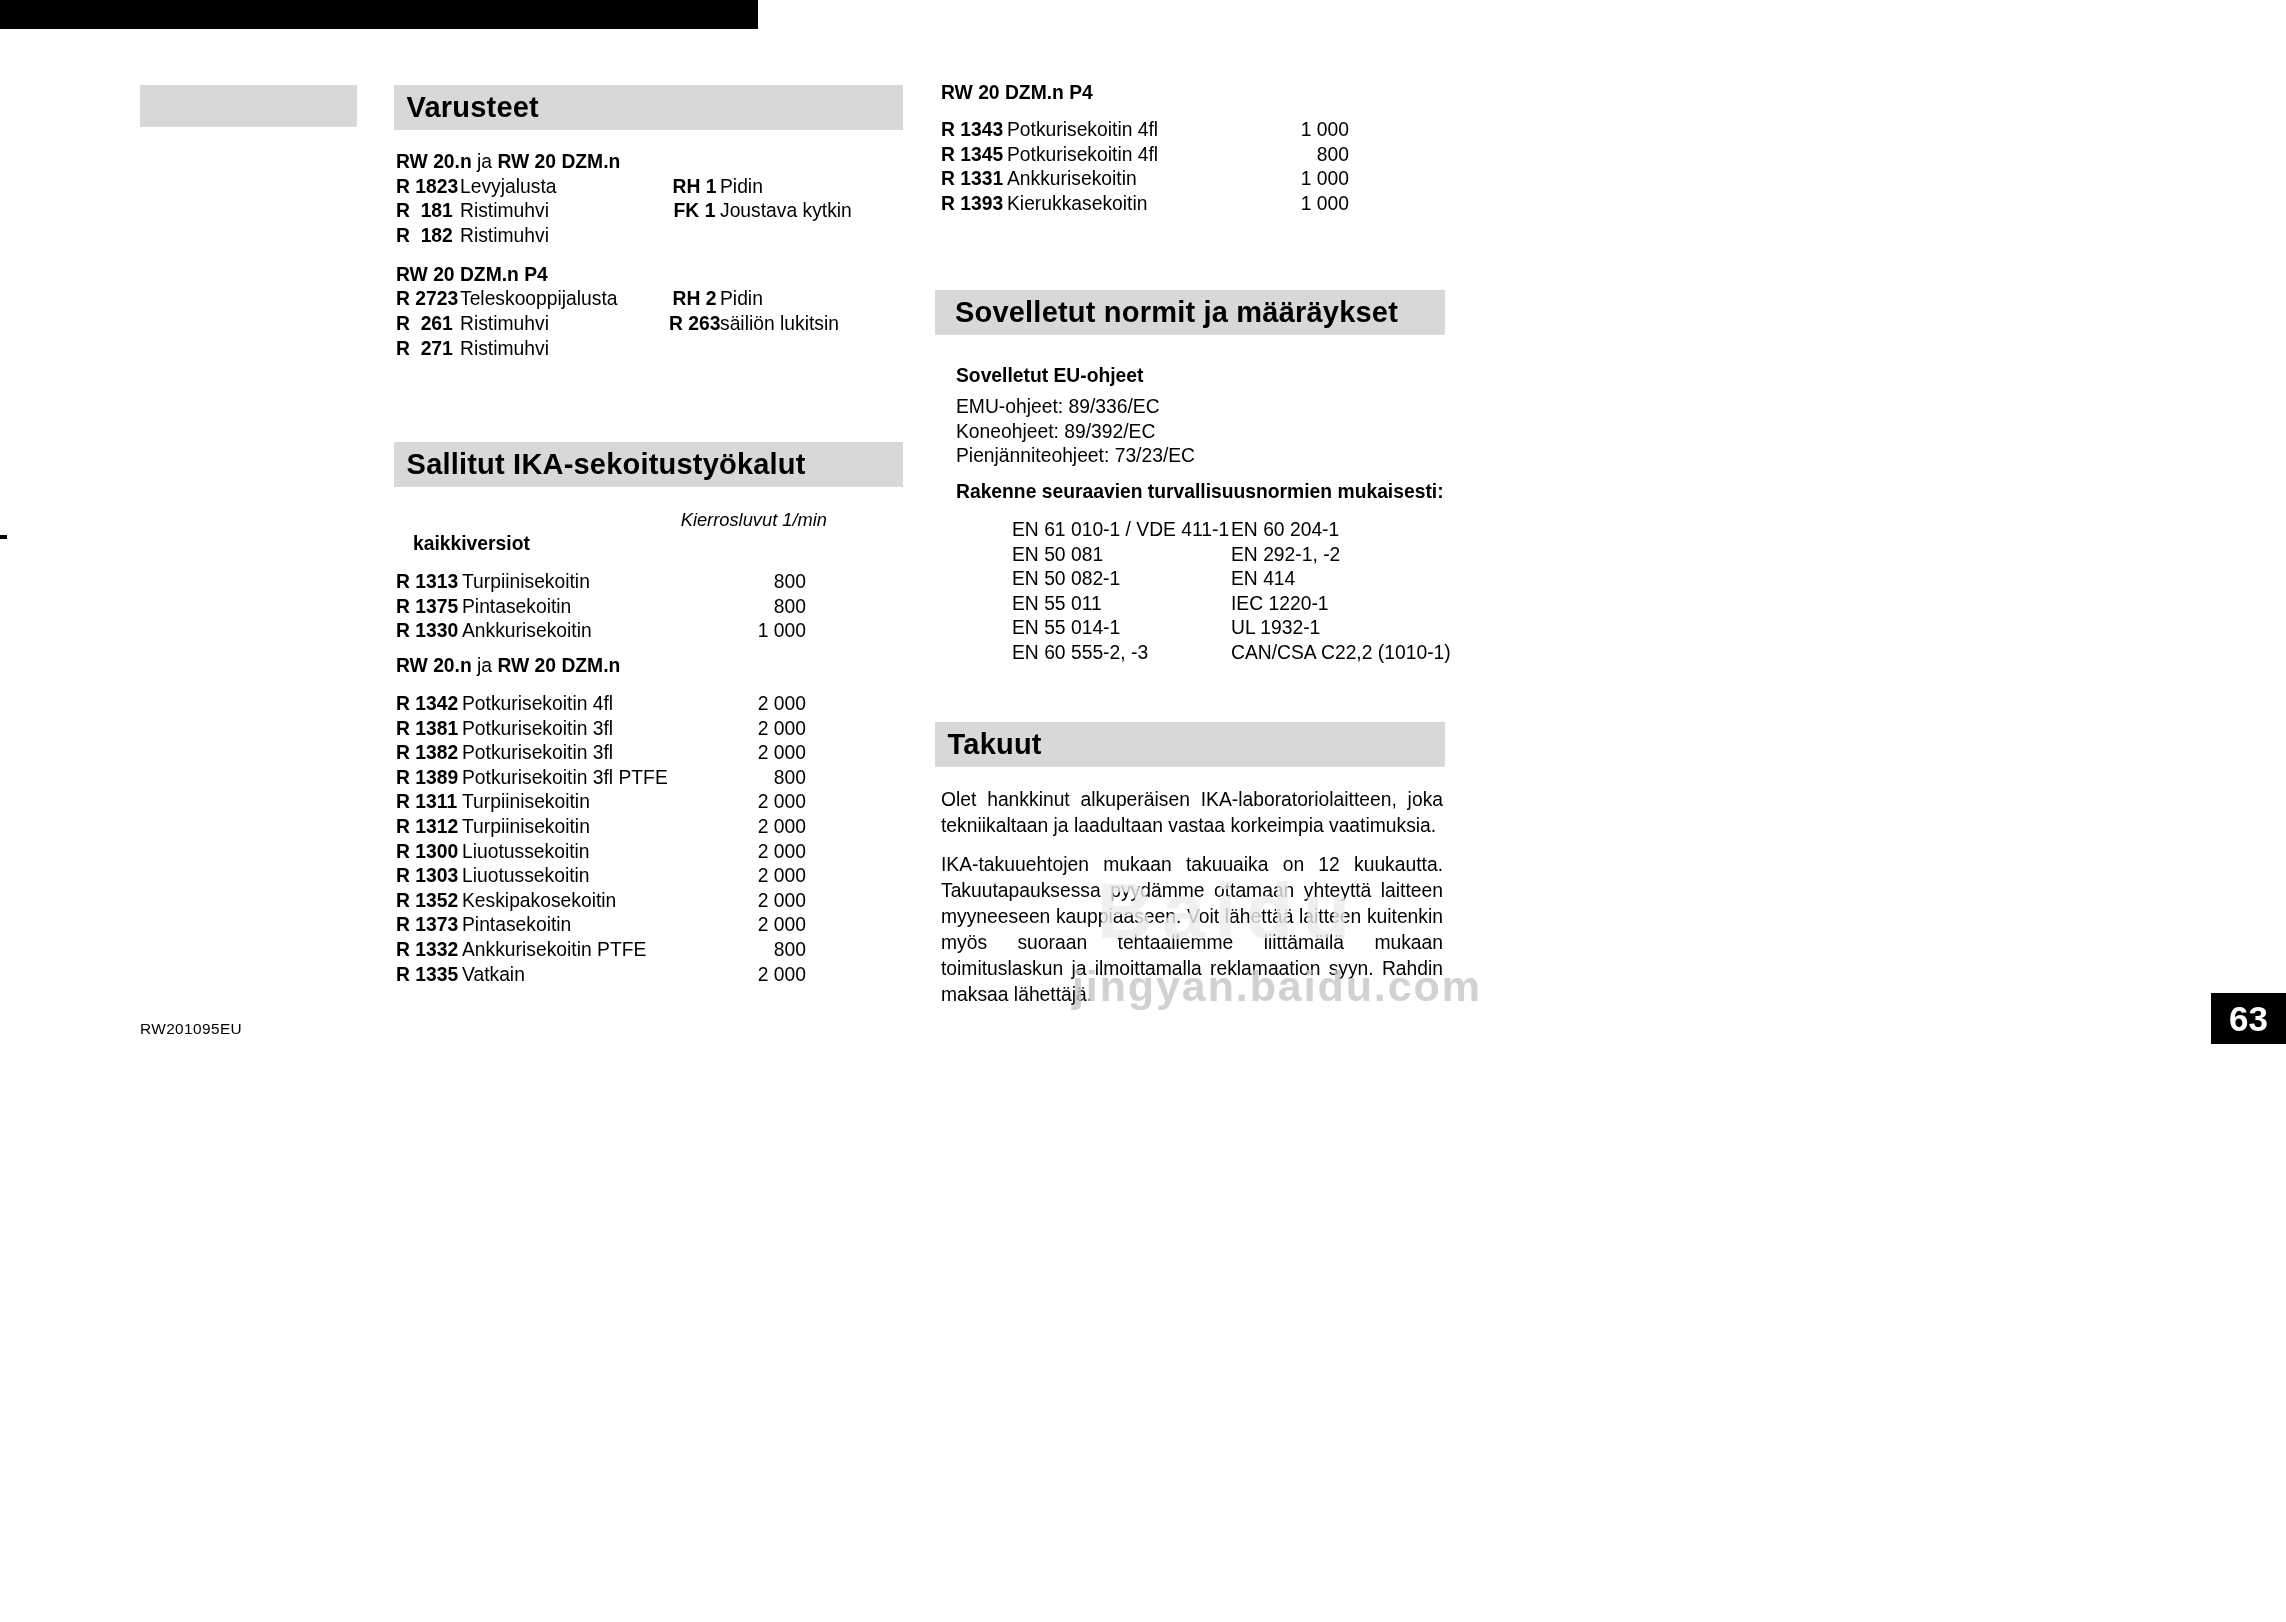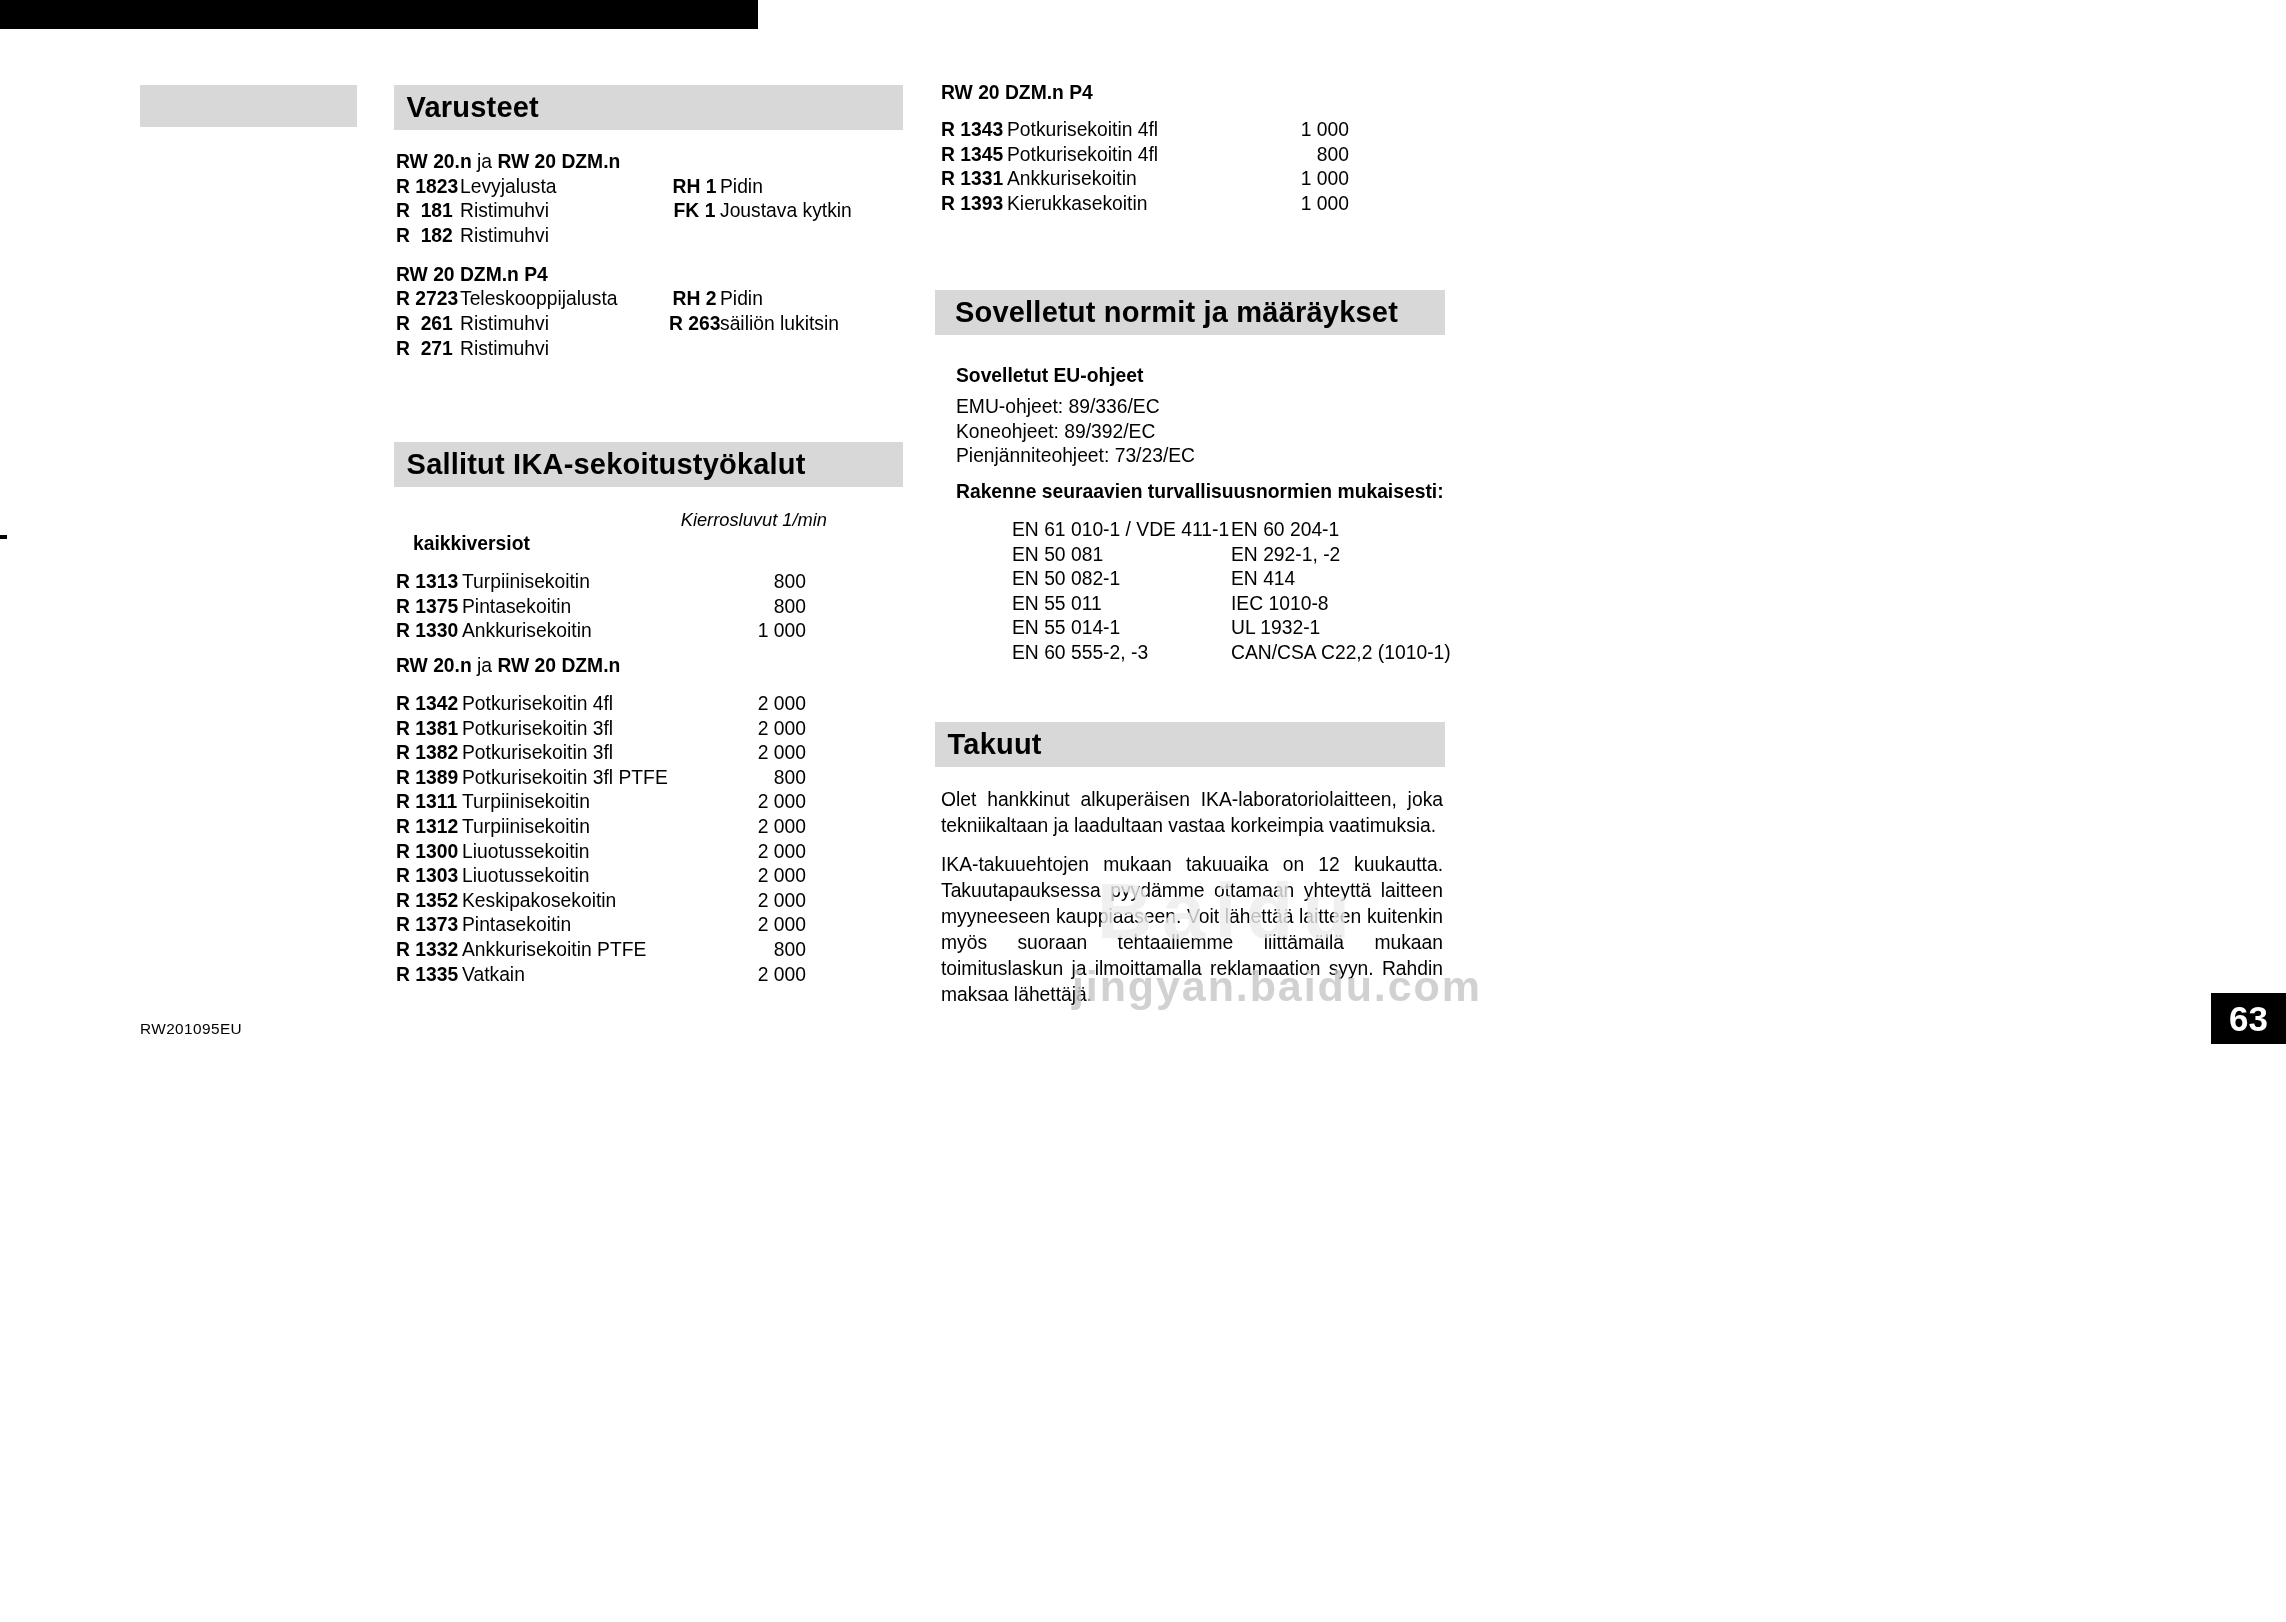--- a/index.html
+++ b/index.html
@@ -241,21 +241,21 @@
     <div>EN 50 081</div>
     <div>EN 50 082-1</div>
     <div>EN 55 011</div>
     <div>EN 55 014-1</div>
     <div>EN 60 555-2, -3</div>
   </div>
   <div class="normcol" style="left:1231px; top:518px;">
     <div>EN 60 204-1</div>
     <div>EN 292-1, -2</div>
     <div>EN 414</div>
-    <div>IEC 1010-8</div>
+    <div>IEC 1220-1</div>
     <div>UL 1932-1</div>
     <div>CAN/CSA C22,2 (1010-1)</div>
   </div>
 
   <div class="hdrbar" style="left:935px; top:722px; width:510px;">
     <span>Takuut</span>
   </div>
 
   <div class="para" style="left:941px; top:787px;">Olet hankkinut alkuperäisen IKA-laboratoriolaitteen, joka tekniikaltaan ja laadultaan vastaa korkeimpia vaatimuksia.</div>
   <div class="para" style="left:941px; top:852px;">IKA-takuuehtojen mukaan takuuaika on 12 kuukautta. Takuutapauksessa pyydämme ottamaan yhteyttä laitteen myyneeseen kauppiaaseen. Voit lähettää laitteen kuitenkin myös suoraan tehtaallemme liittämällä mukaan toimituslaskun ja ilmoittamalla reklamaation syyn. Rahdin maksaa lähettäjä.</div>

